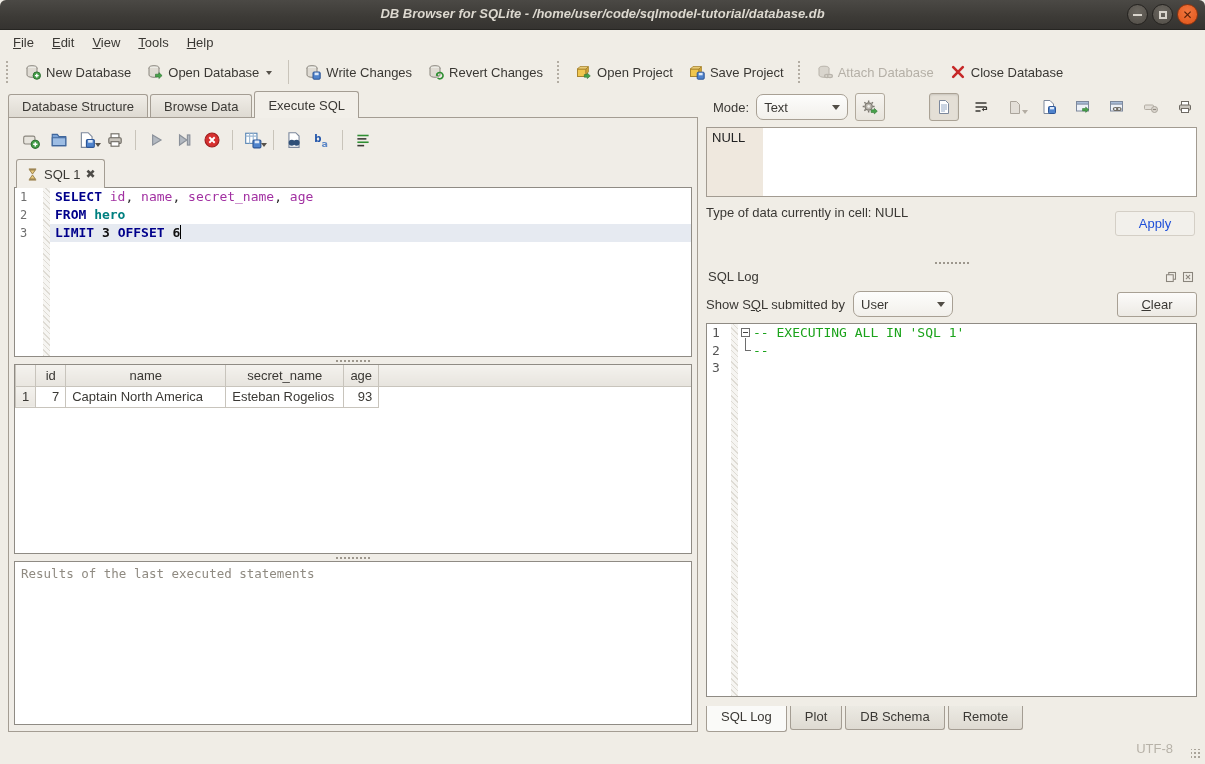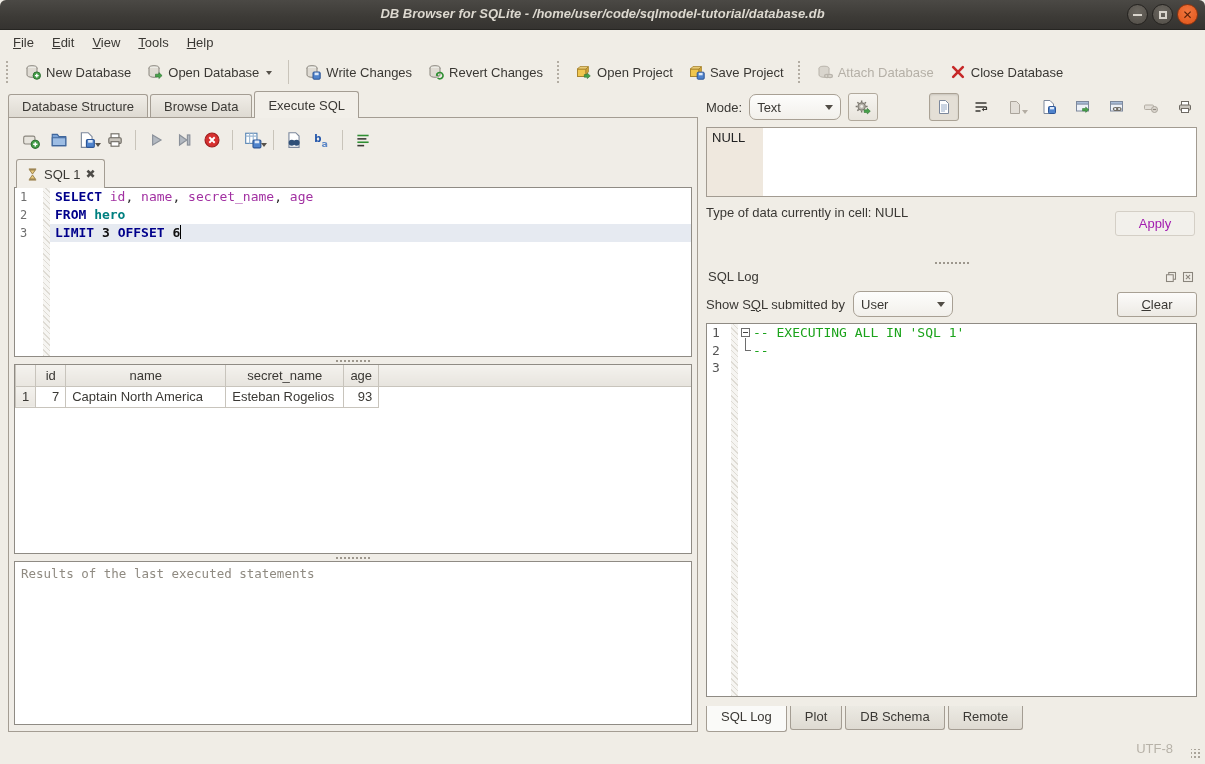--- a/index.html
+++ b/index.html
@@ -93,38 +93,38 @@
   
   .results-box { flex:1; border:1px solid #8f8b84; background:#fff; padding:4px 6px;
     font-family:"DejaVu Sans Mono","Liberation Mono",monospace; font-size:12.5px; color:#8f8a81; }
 
   
   .dock-title { display:flex; align-items:center; height:21px; padding:0 2px; }
   .dock-title .t { flex:1; }
   .dock-icons { display:flex; gap:3px; }
   .dock-icons .di { width:14px; height:14px; display:flex; align-items:center; justify-content:center; }
 
-  .mode-row { display:flex; align-items:center; height:34px; gap:7px; padding:2px 0; }
+  .mode-row { display:flex; align-items:center; height:34px; gap:7px; padding:2px 0;margin-left:7px; }
   .select { display:flex; align-items:center; height:26px; border:1px solid #a8a094; border-radius:7px;
     background:linear-gradient(#fdfdfc,#f2f0eb); padding:0 7px; }
   .select .arrow { margin-left:auto; width:0; height:0; border:4px solid transparent; border-top:5px solid #514d46; margin-top:5px; }
   .select-mode { width:92px; }
   .select-user { width:100px; }
   .icon-btn.framed { border:1px solid #b1a99c; background:linear-gradient(#f7f5f1,#e8e4dc); width:30px; height:28px; }
   .cell-icons { margin-left:auto; display:flex; gap:9px; align-items:center; }
   .cell-icons .icon-btn { width:25px; height:25px; }
   .icon-btn.pressed { border:1px solid #aaa295; background:#e4dfd6; box-shadow:inset 0 1px 2px rgba(0,0,0,.12); width:30px; height:28px; }
 
   .cell-edit { height:70px; border:1px solid #a29b91; background:#fff; display:flex; margin-top:3px; }
   .cell-edit .gutter { width:56px; background:#efe8de; padding:2px 0 0 5px; color:#222; }
   .cell-info { position:relative; padding:8px 0 2px; height:62px; }
   .cell-info .line1 { margin-bottom:6px; }
   .btn { border:1px solid #a8a094; border-radius:3px; background:linear-gradient(#fcfbfa,#edeae4);
     padding:4px 18px; font-size:13px; color:#3a3834; }
-  .btn.disabled { color:#a21caf; border-color:#d4cfc6; background:#f2f0eb; }
+  .btn.disabled { color:#1d4ed8; border-color:#d4cfc6; background:#f2f0eb; }
   .apply-btn { position:absolute; right:2px; top:14px; width:80px; text-align:center; padding:4px 0; }
 
   .filter-row { display:flex; align-items:center; gap:8px; height:36px; padding:3px 0 5px; }
   .clear-btn { margin-left:auto; width:80px; text-align:center; padding:4px 0; }
   .clear-btn u, .filter-row u { text-decoration:underline; }
 
   
   .log-editor { flex:1; border:1px solid #8f8b84; background:#fff; overflow:hidden; position:relative;
     font-family:"DejaVu Sans Mono","Liberation Mono",monospace; font-size:13px; }
   .log-editor::before { content:""; position:absolute; left:24px; top:0; bottom:0; width:7px;

